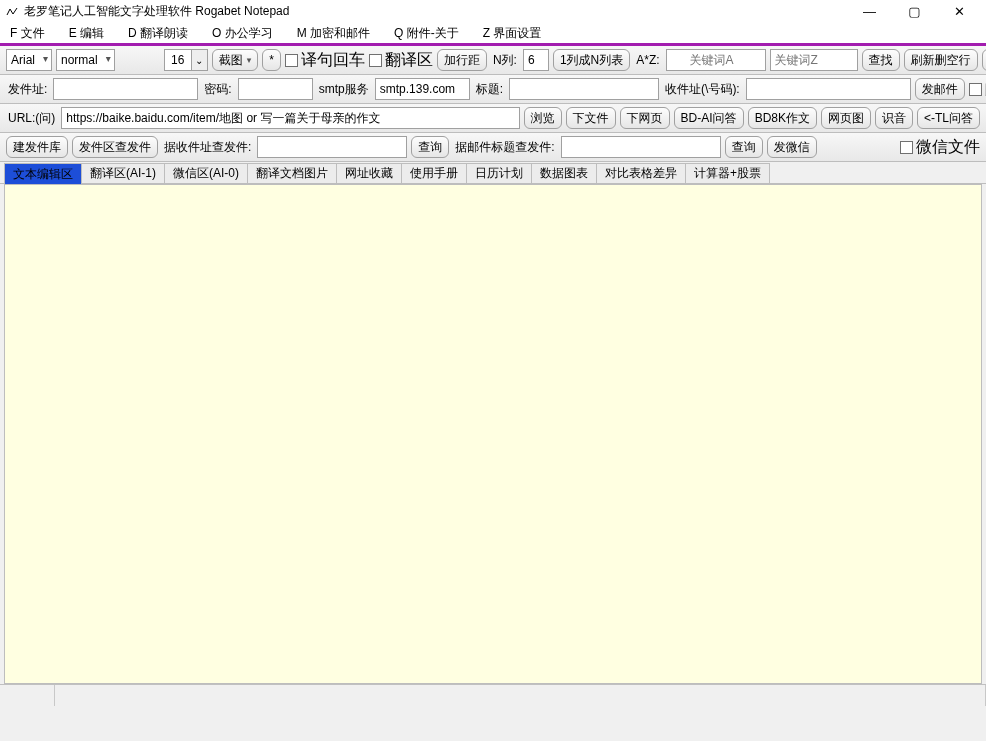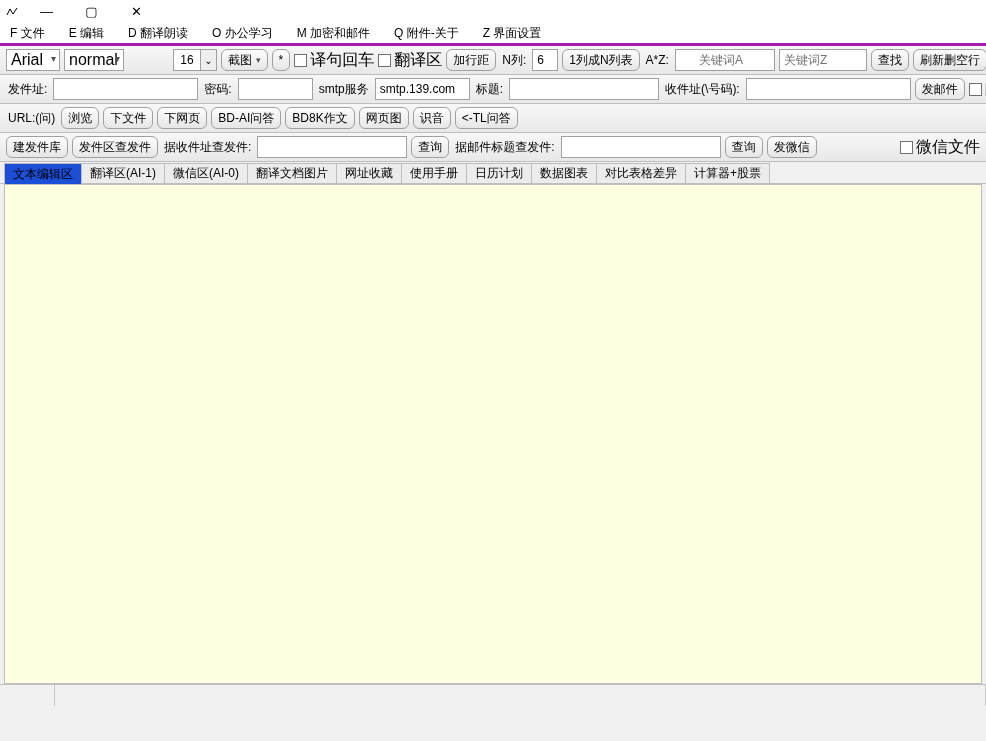--- a/index.html
+++ b/index.html
@@ -63,21 +63,21 @@
     height: 22px;
     display: inline-flex; align-items: center; justify-content: center;
     cursor: default;
     white-space: nowrap;
   }
   .sel {
     height: 22px;
     border: 1px solid #a0a0a0;
     background: #fff;
     padding: 0 16px 0 4px;
-    font-size: 16px;
+    font-size: 12px;
     display: inline-flex; align-items: center;
     position: relative;
     white-space: nowrap;
   }
   .sel::after {
     content: "▾";
     position: absolute; right: 3px; top: 3px;
     font-size: 10px; color: #555;
   }
   .spin {
@@ -148,20 +148,21 @@
 </style>
 </head>
 <body>
 
 <div class="titlebar">
   <span class="icon">
     <svg width="14" height="14" viewBox="0 0 14 14">
         <polyline points="2,10 5,4 8,9 12,3" stroke="#000" fill="none" stroke-width="1"></polyline>
       </svg>
   </span>
+  <span class="title">老罗笔记人工智能文字处理软件 Rogabet Notepad</span>
   <div class="winbtns">
     <div class="winbtn">—</div>
     <div class="winbtn">▢</div>
     <div class="winbtn">✕</div>
   </div>
 </div>
 
 <div class="menubar">
   <span class="menuitem">F 文件</span>
   <span class="menuitem">E 编辑</span>
@@ -215,20 +216,21 @@
   <input class="txt" style="flex: 1 1 0%;" value="">
   <span class="btn">发邮件</span>
   <span class="chk">
       <span class="box"></span>
       <span>邮附件</span>
     </span>
 </div>
 
 <div class="toolbar3">
   <span class="lbl">URL:(问)</span>
+  <input class="txt" style="flex: 1 1 0%;" value="https://baike.baidu.com/item/地图 or 写一篇关于母亲的作文">
   <span class="btn">浏览</span>
   <span class="btn">下文件</span>
   <span class="btn">下网页</span>
   <span class="btn">BD-AI问答</span>
   <span class="btn">BD8K作文</span>
   <span class="btn">网页图</span>
   <span class="btn">识音</span>
   <span class="btn">&lt;-TL问答</span>
 </div>
 

